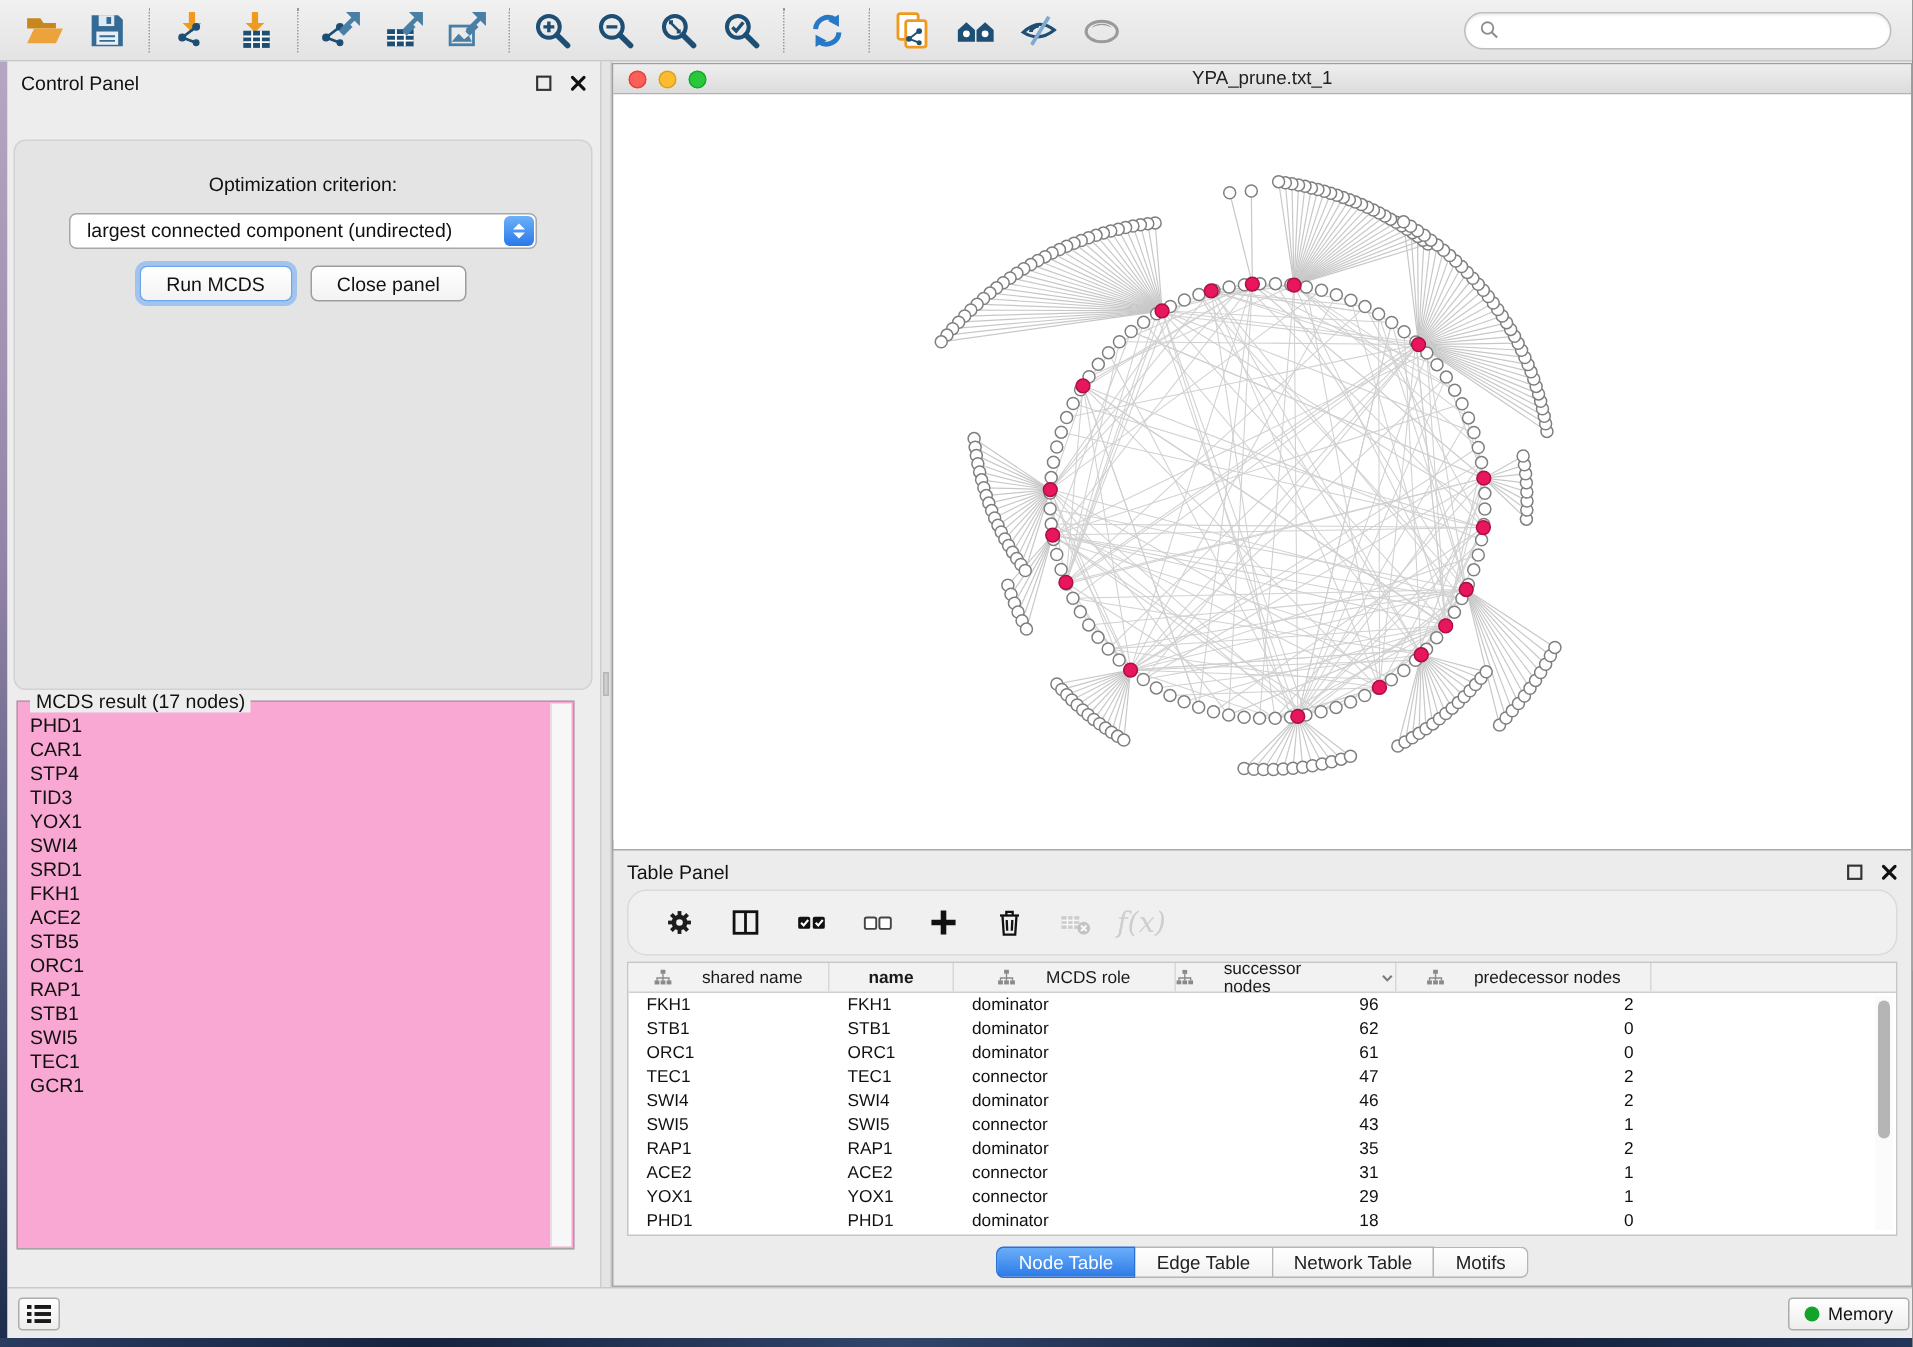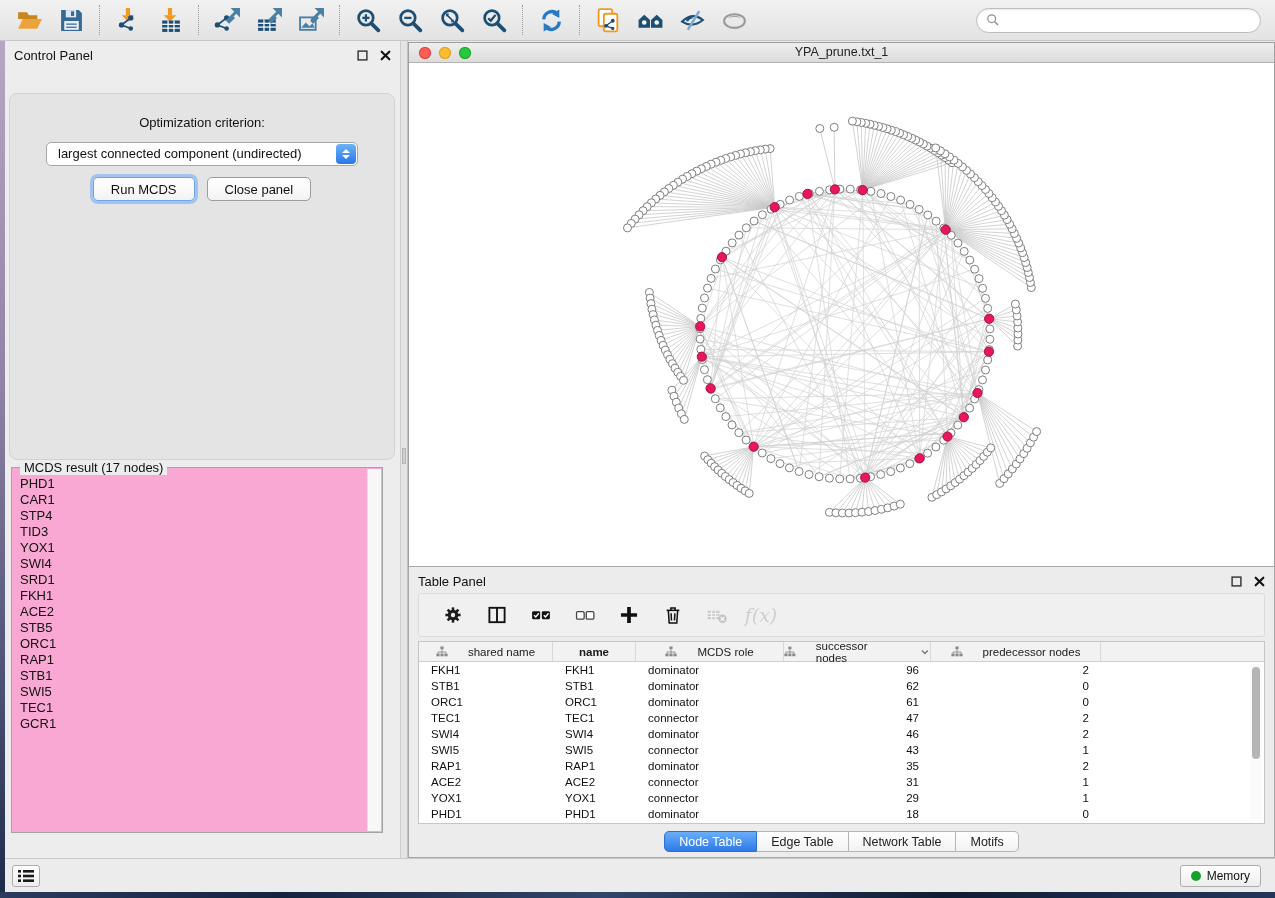--- a/index.html
+++ b/index.html
@@ -77,21 +77,21 @@
   .light.red    { left:10px;  background:#fb5f57; box-shadow:inset 0 0 0 1px #de433c; }
   .light.yellow { left:30px;  background:#fdbc2e; box-shadow:inset 0 0 0 1px #dba023; }
   .light.green  { left:50px;  background:#29c83c; box-shadow:inset 0 0 0 1px #1ca52f; }
   .nw-title { position:absolute; left:0; right:0; top:2px; text-align:center; font-size:12.5px; color:#222; }
   .canvas { position:relative; width:865px; height:497px; background:#fff; overflow:hidden; }
   .canvas svg { position:absolute; left:0; top:0; }
   
   .table-panel { position:absolute; left:408px; top:566px; width:867px; height:292px;
     background:#ececec; border:1px solid #a8a8a8; }
   .tp-toolbar { position:absolute; left:9px; top:26px; width:847px; height:44px;
-    background:#f0f0f0; border:1px solid #dadada; border-radius:3px;
+    background:#f0f0f0; border:1px solid #dadada; border-radius:13px;
     display:flex; align-items:center; padding-left:16px; gap:8px; }
   .tp-btn { width:36px; height:36px; border:none; background:transparent; display:flex; align-items:center; justify-content:center; cursor:default; }
   .tp-btn svg { width:22px; height:22px; display:block; }
   .tp-btn.disabled { opacity:.55; }
   .fx { font:italic 19px "DejaVu Serif", serif; color:#b3b3b3; }
   .tp-table { position:absolute; left:9px; top:74px; width:847px; height:183px; background:#fff; border:1px solid #c6c6c6; overflow:hidden; }
   .thead { display:flex; height:20px; background:#f2f2f2; border-bottom:1px solid #cfcfcf; }
   .th { display:flex; align-items:center; justify-content:center; gap:20px;
     font-size:11.5px; color:#1a1a1a; border-right:1px solid #d8d8d8; height:100%; }
   .th svg.tree { width:12px; height:12px; }
@@ -101,21 +101,21 @@
   .td { height:16px; line-height:16px; padding-left:12px; white-space:nowrap; overflow:hidden; }
   .td.num { text-align:right; padding-left:0; padding-right:12px; }
   .tscroll { position:absolute; right:2px; top:22px; bottom:3px; width:12px; background:#fbfbfb; }
   .tscroll .thumb { position:absolute; left:2px; top:3px; width:8px; height:92px; background:#b5b5b5; border-radius:5px; }
   .tp-tabs { position:absolute; left:0; right:0; top:264px; display:flex; justify-content:center; }
   
   .status-bar { position:absolute; left:5px; top:858px; width:1270px; height:34px; background:#ececec; border-top:1px solid #c9c9c9; }
   .sb-list { position:absolute; left:7px; top:6px; width:28px; height:22px; border:1px solid #adadad; border-radius:3px;
     background:linear-gradient(#ffffff,#ededed); display:flex; align-items:center; justify-content:center; cursor:default; }
   .sb-list svg { width:16px; height:14px; display:block; }
-  .sb-mem { position:absolute; right:14px; top:6px; height:22px; border:1px solid #adadad; border-radius:3px;
+  .sb-mem { position:absolute; right:2px; top:6px; height:22px; border:1px solid #adadad; border-radius:3px;
     background:linear-gradient(#ffffff,#ededed); display:flex; align-items:center; gap:6px; padding:0 10px;
     font:12px "Liberation Sans",sans-serif; color:#111; cursor:default;margin-left:16px; }
   .sb-mem .dot { width:10px; height:10px; border-radius:50%; background:#13a32a; display:block; }
 </style>
 </head>
 <body>
 
 <div class="app">
 
   <div class="toolbar">

